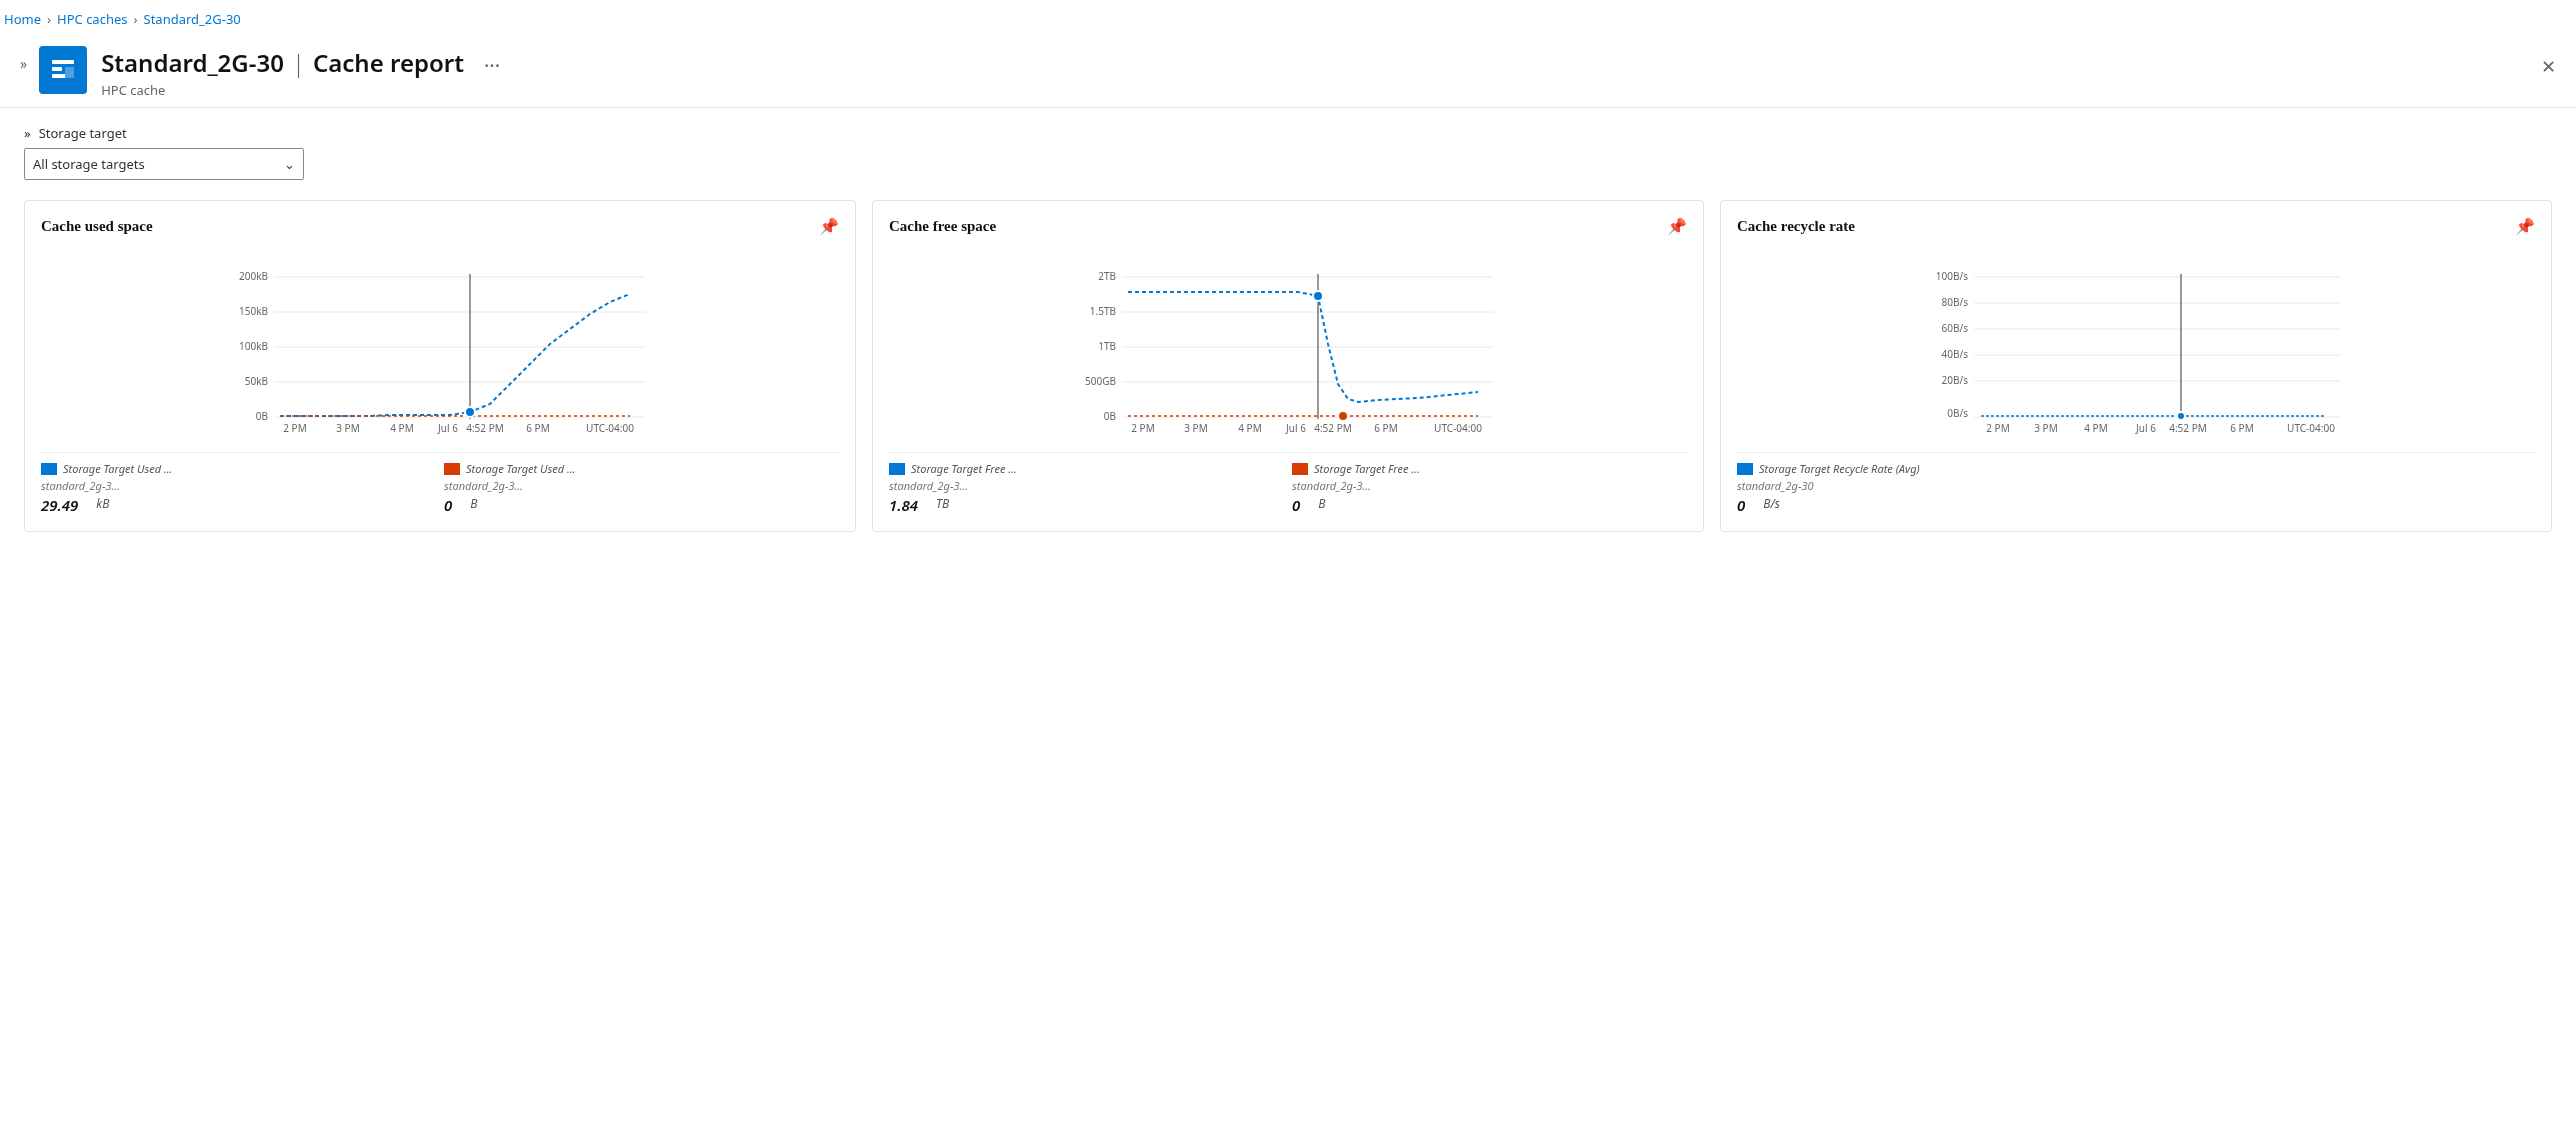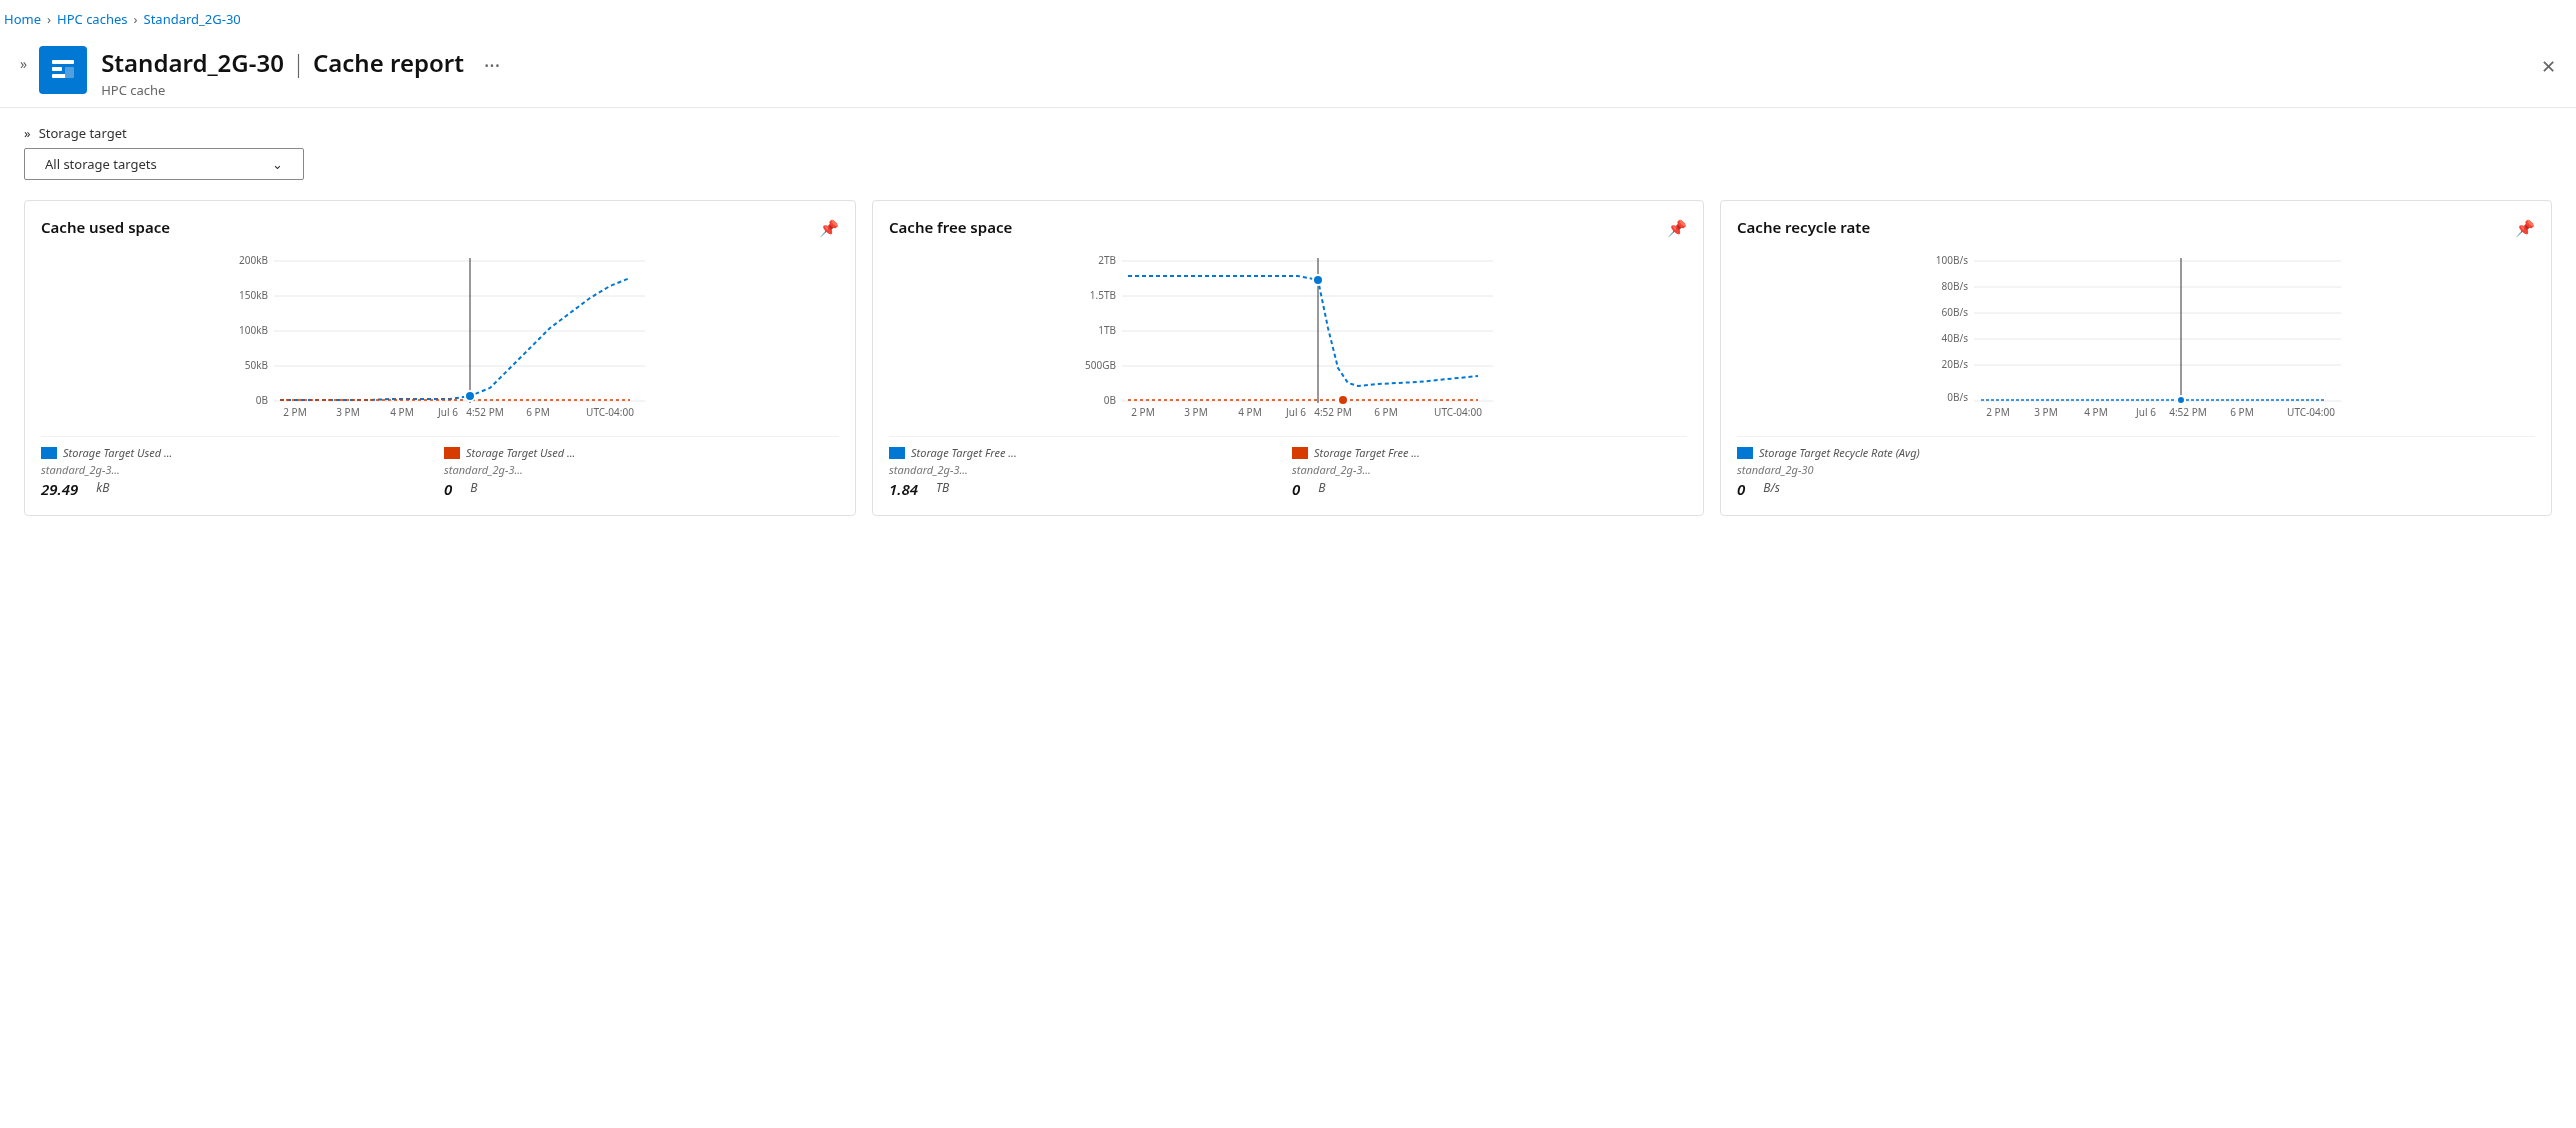--- a/index.html
+++ b/index.html
@@ -15,31 +15,31 @@
     .header-title-area { flex: 1; }
     .header-title { font-size: 24px; font-weight: 600; color: #111; }
     .header-subtitle { font-size: 13px; color: #666; margin-top: 2px; }
     .header-menu { color: #666; font-size: 20px; cursor: pointer; margin-left: 12px; margin-top: 6px; }
     .close-btn { position: absolute; right: 20px; top: 16px; cursor: pointer; font-size: 18px; color: #666; }
 
     .content { padding: 16px 24px; }
     
     .filter-section { margin-bottom: 20px; }
     .filter-label { font-size: 13px; color: #333; margin-bottom: 6px; display: flex; align-items: center; gap: 8px; }
-    .dropdown { display: flex; align-items: center; justify-content: space-between; border: 1px solid #8a8886; border-radius: 2px; padding: 6px 20px; width: 280px; cursor: pointer; background: #fff; font-size: 13px; }
+    .dropdown { display: flex; align-items: center; justify-content: space-between; border: 1px solid #8a8886; border-radius: 2px; padding: 6px 8px; width: 280px; cursor: pointer; background: #fff; font-size: 13px; }
 
     .time-filter { display: flex; align-items: center; gap: 16px; margin-bottom: 20px; }
     .time-filter-label { font-size: 13px; color: #333; }
     .time-options { display: flex; align-items: center; gap: 4px; border: 1px solid #d2d0ce; border-radius: 20px; padding: 3px 6px; }
     .time-option { padding: 4px 14px; border-radius: 16px; cursor: pointer; font-size: 13px; color: #333; white-space: nowrap; }
     .time-option.active { background: #0078d4; color: #fff; border-radius: 16px; }
 
     .charts-grid { display: grid; grid-template-columns: 1fr 1fr 1fr; gap: 16px; }
     .chart-card { border: 1px solid #e0e0e0; border-radius: 4px; padding: 16px; background: #fff; }
-    .chart-card-header { display: flex; justify-content: space-between; margin-bottom: 9px; }
+    .chart-card-header { display: flex; justify-content: space-between; align-items: center; margin-bottom: 28px; font-family: Liberation Serif, serif; }
     .chart-card-title { font-size: 15px; font-weight: 600; color: #111; }
     .pin-icon { cursor: pointer; color: #666; font-size: 16px; }
 
     .chart-area { position: relative; height: 180px; margin-bottom: 8px; }
     .chart-svg { width: 100%; height: 100%; }
     
     .chart-legend { display: grid; grid-template-columns: 1fr 1fr; gap: 8px; margin-top: 8px; padding-top: 8px; border-top: 1px solid #f0f0f0; font-style: italic; }
     .legend-item { display: flex; flex-direction: column; gap: 2px; }
     .legend-label { display: flex; align-items: center; gap: 6px; font-size: 11px; color: #555; }
     .legend-bar { width: 16px; height: 12px; flex-shrink: 0; }

